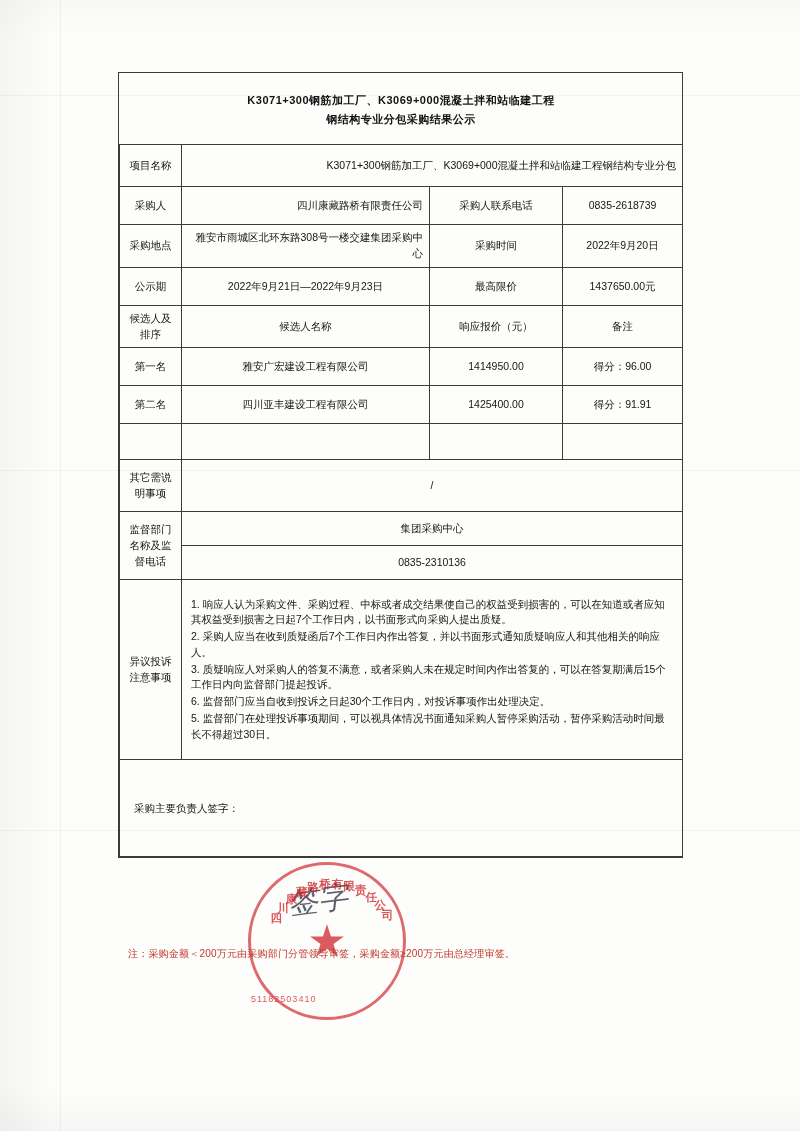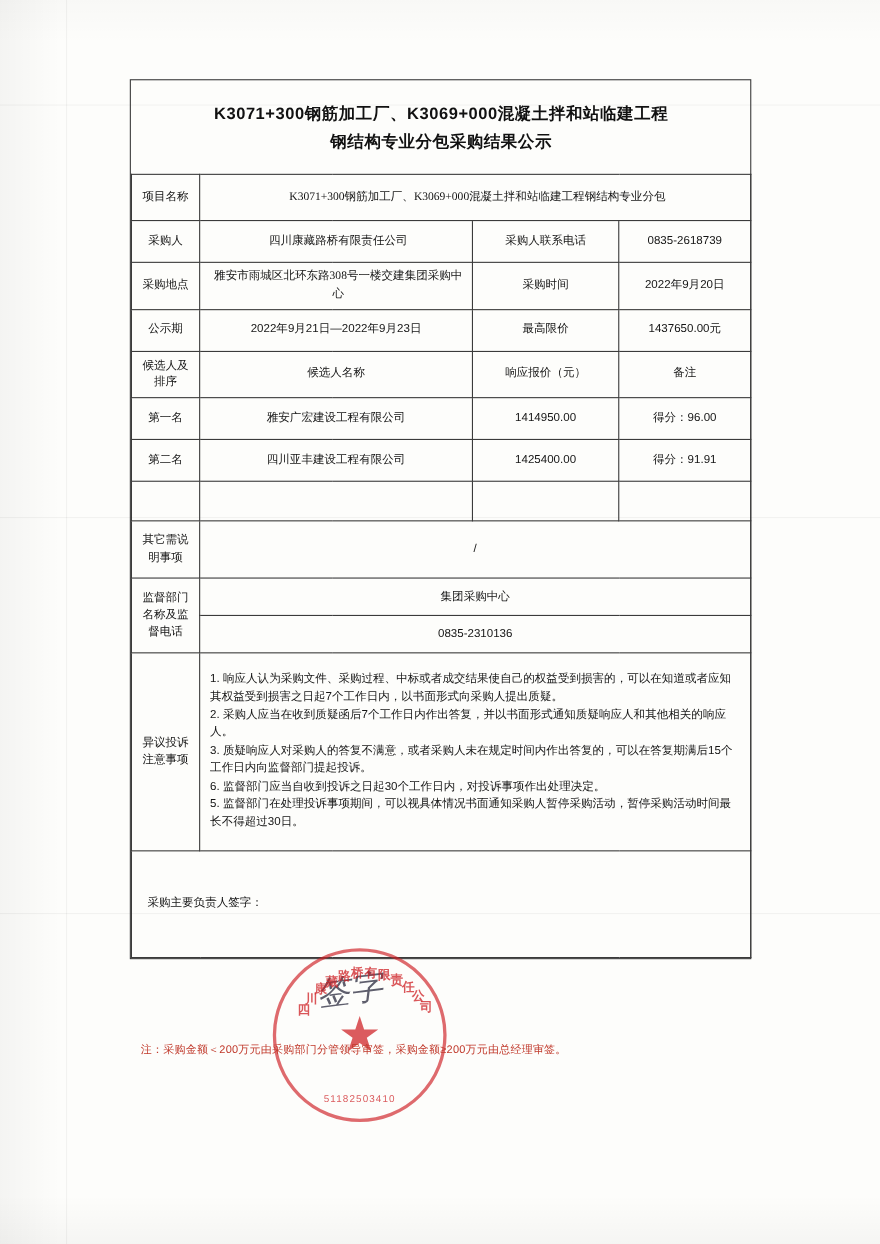--- a/index.html
+++ b/index.html
@@ -61,34 +61,33 @@
     line-height: 1.5;
     vertical-align: middle;
     color: #141414;
   }
   .title-cell {
     border: none !important;
     text-align: center;
     padding: 18px 10px 16px 10px !important;
   }
   .title-line {
-    font-size: 15px;
+    font-size: 11px;
     font-weight: bold;
     letter-spacing: 0.5px;
     line-height: 1.7;
     color: #111;
   }
   .lbl {
     text-align: center;
     font-size: 10.5px;
   }
   .val {
-    text-align: center;
+    text-align: right;
     padding-left: 10px !important;
-    font-family: Liberation Serif, serif;
   }
   .val-c {
     text-align: center;
   }
   .row-h { height: 38px; }
   .row-h2 { height: 42px; padding-left: 38px; }
   .row-blank { height: 36px; }
   .notes-cell {
     text-align: left;
     font-size: 10.2px;
@@ -150,21 +149,20 @@
     font-weight: bold;
     color: rgba(206, 32, 37, 0.82);
     transform-origin: 0 0;
     white-space: nowrap;
   }
   .seal .bottom-code {
     position: absolute;
     left: 0;
     bottom: 13px;
     width: 152px;
-    text-align: center;
     font-size: 9px;
     color: rgba(206, 32, 37, 0.8);
     letter-spacing: 1px;
   }
   .signature {
     position: absolute;
     left: 288px;
     top: 880px;
     font-size: 30px;
     color: rgba(40, 40, 60, 0.75);

